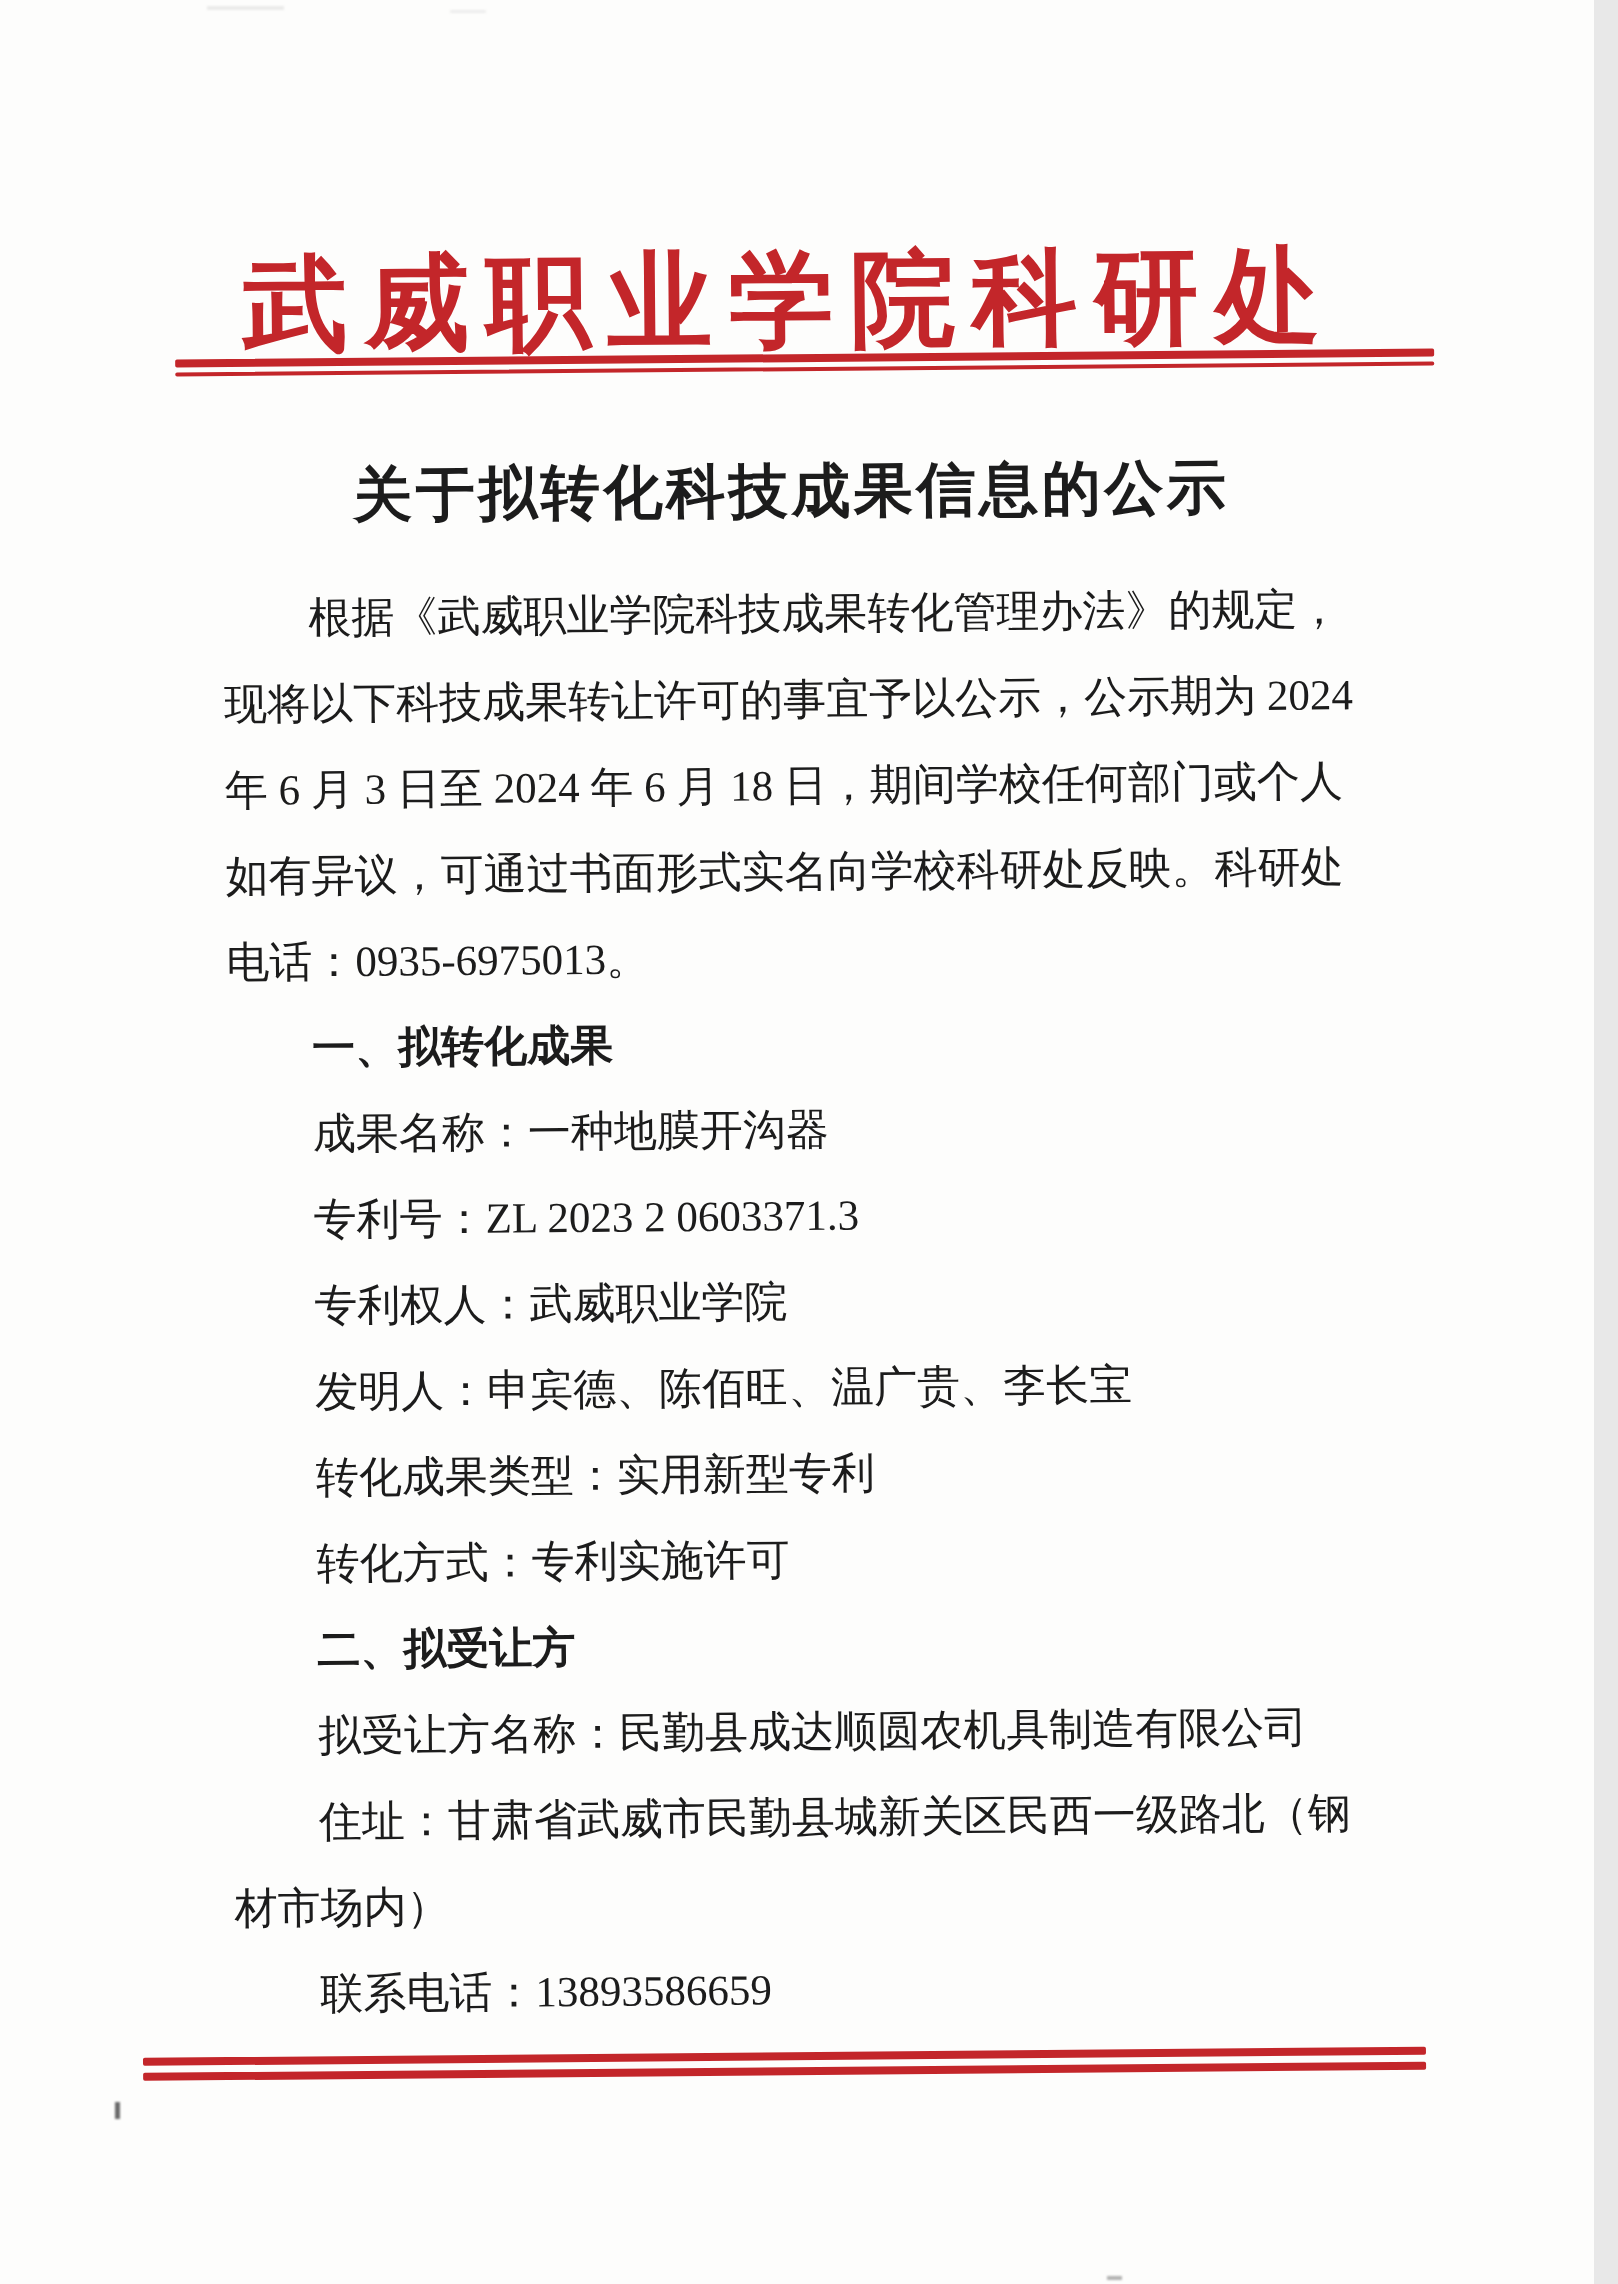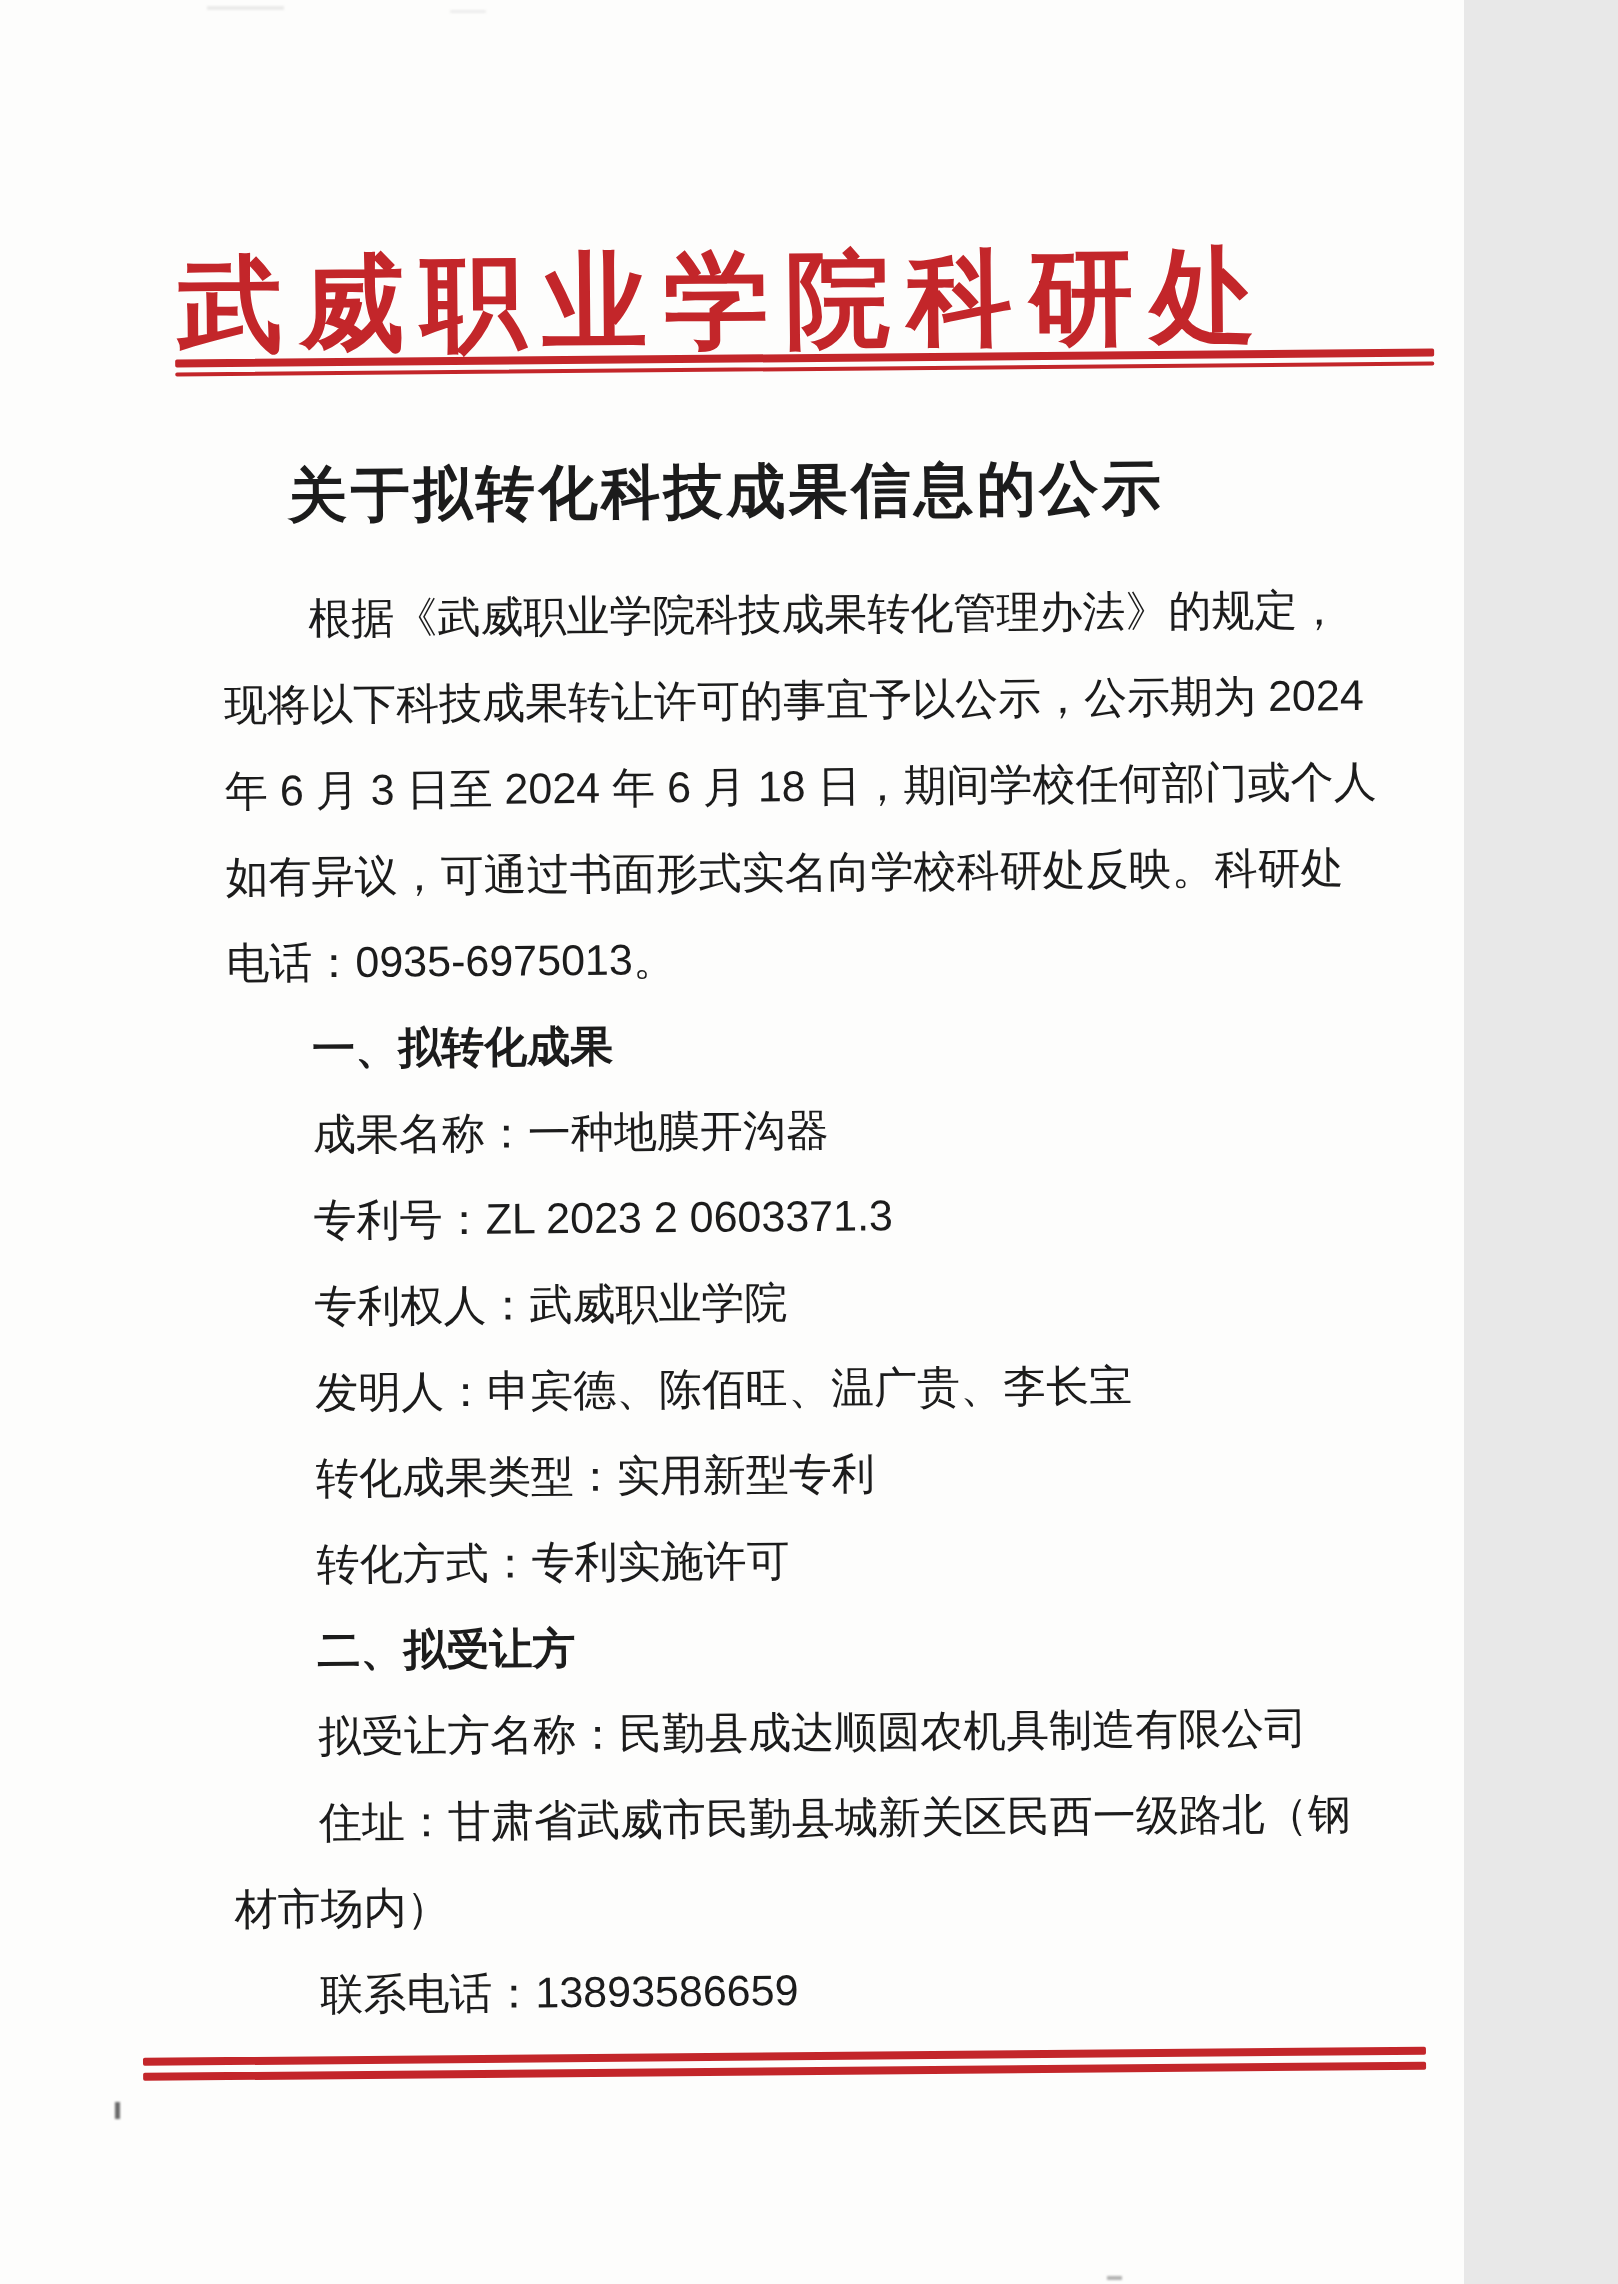--- a/index.html
+++ b/index.html
@@ -1,21 +1,21 @@
 <!DOCTYPE html>
 <html style="--accent-red: #c3262a; --ink: #1c1c1c; --paper: #fdfdfc;font-size:9.5px"><head>
 <meta charset="utf-8">
 <style>
   html,body{margin:0;padding:0;background:#e8e8e8;}
   .sheet{
     position:relative;
-    width:1464px;height:2284px;
+    width:1594px;height:2284px;
     background:var(--paper,#fdfdfc);
     overflow:hidden;
-    font-family:Liberation Sans, sans-serif;
+    font-family:Liberation Serif, serif;
     color:var(--ink,#1c1c1c);
   }
   .tilt{
     position:absolute;inset:0;
     transform:rotate(-0.5deg);
     transform-origin:809px 1142px;
   }
   .letterhead{
     position:absolute;top:231px;left:0;width:100%;
     text-align:center;

